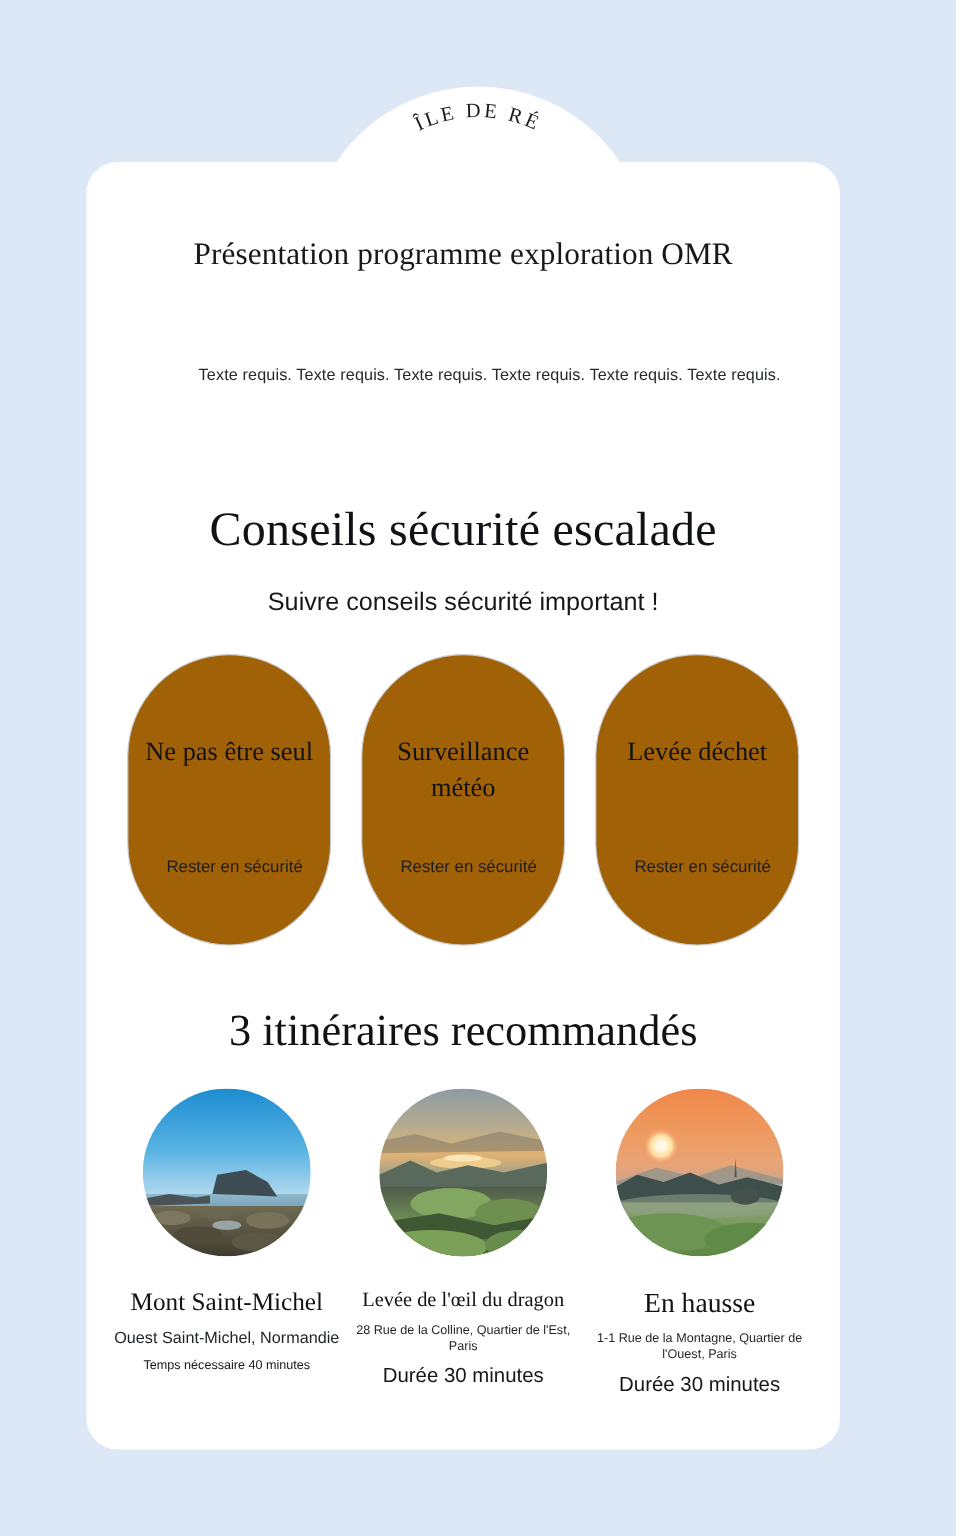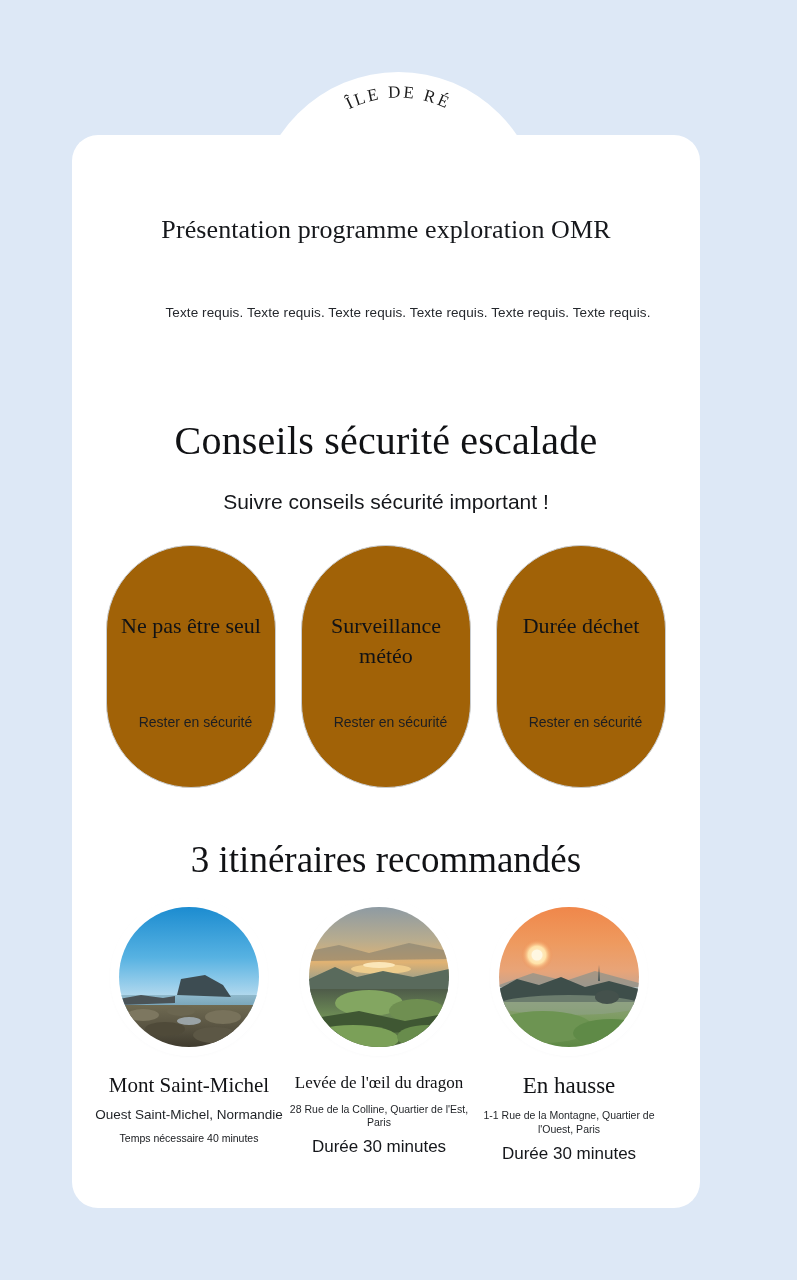--- a/index.html
+++ b/index.html
@@ -64,21 +64,20 @@
   
   .intro-title {
     position: absolute;
     left: 0; right: 0;
     top: 62px;
     text-align: center;
     font-family: "Liberation Serif", serif;
     font-size: 26px;
     color: #16181c;
     letter-spacing: 0.1px;
-    margin-top: 18px;
   }
   .intro-body {
     position: absolute;
     left: 0; right: 0;
     top: 170px;
     text-align: center;
     font-family: "Liberation Sans", sans-serif;
     font-size: 13.5px;
     color: #25282d;
     letter-spacing: 0.1px;
@@ -162,20 +161,21 @@
     font-size: 37px;
     color: #111215;
   }
 
   .itin-row {
     position: absolute;
     left: 22px;
     top: 768px;
     width: 584px;
     display: flex;
+    justify-content: space-between;
   }
   .itin-card {
     width: 190px;
     display: flex;
     flex-direction: column;
     align-items: center;
   }
   .photo-ring {
     width: 148px;
     height: 148px;
@@ -266,21 +266,21 @@
 
       <div class="pill">
         <div class="pill-inner">
           <div class="pill-title">Surveillance météo</div>
           <div class="pill-sub">Rester en sécurité</div>
         </div>
       </div>
 
       <div class="pill">
         <div class="pill-inner">
-          <div class="pill-title">Durée déchet</div>
+          <div class="pill-title">Levée déchet</div>
           <div class="pill-sub">Rester en sécurité</div>
         </div>
       </div>
 
     </div>
 
     <div class="itin-heading">3 itinéraires recommandés</div>
 
     <div class="itin-row">
 

